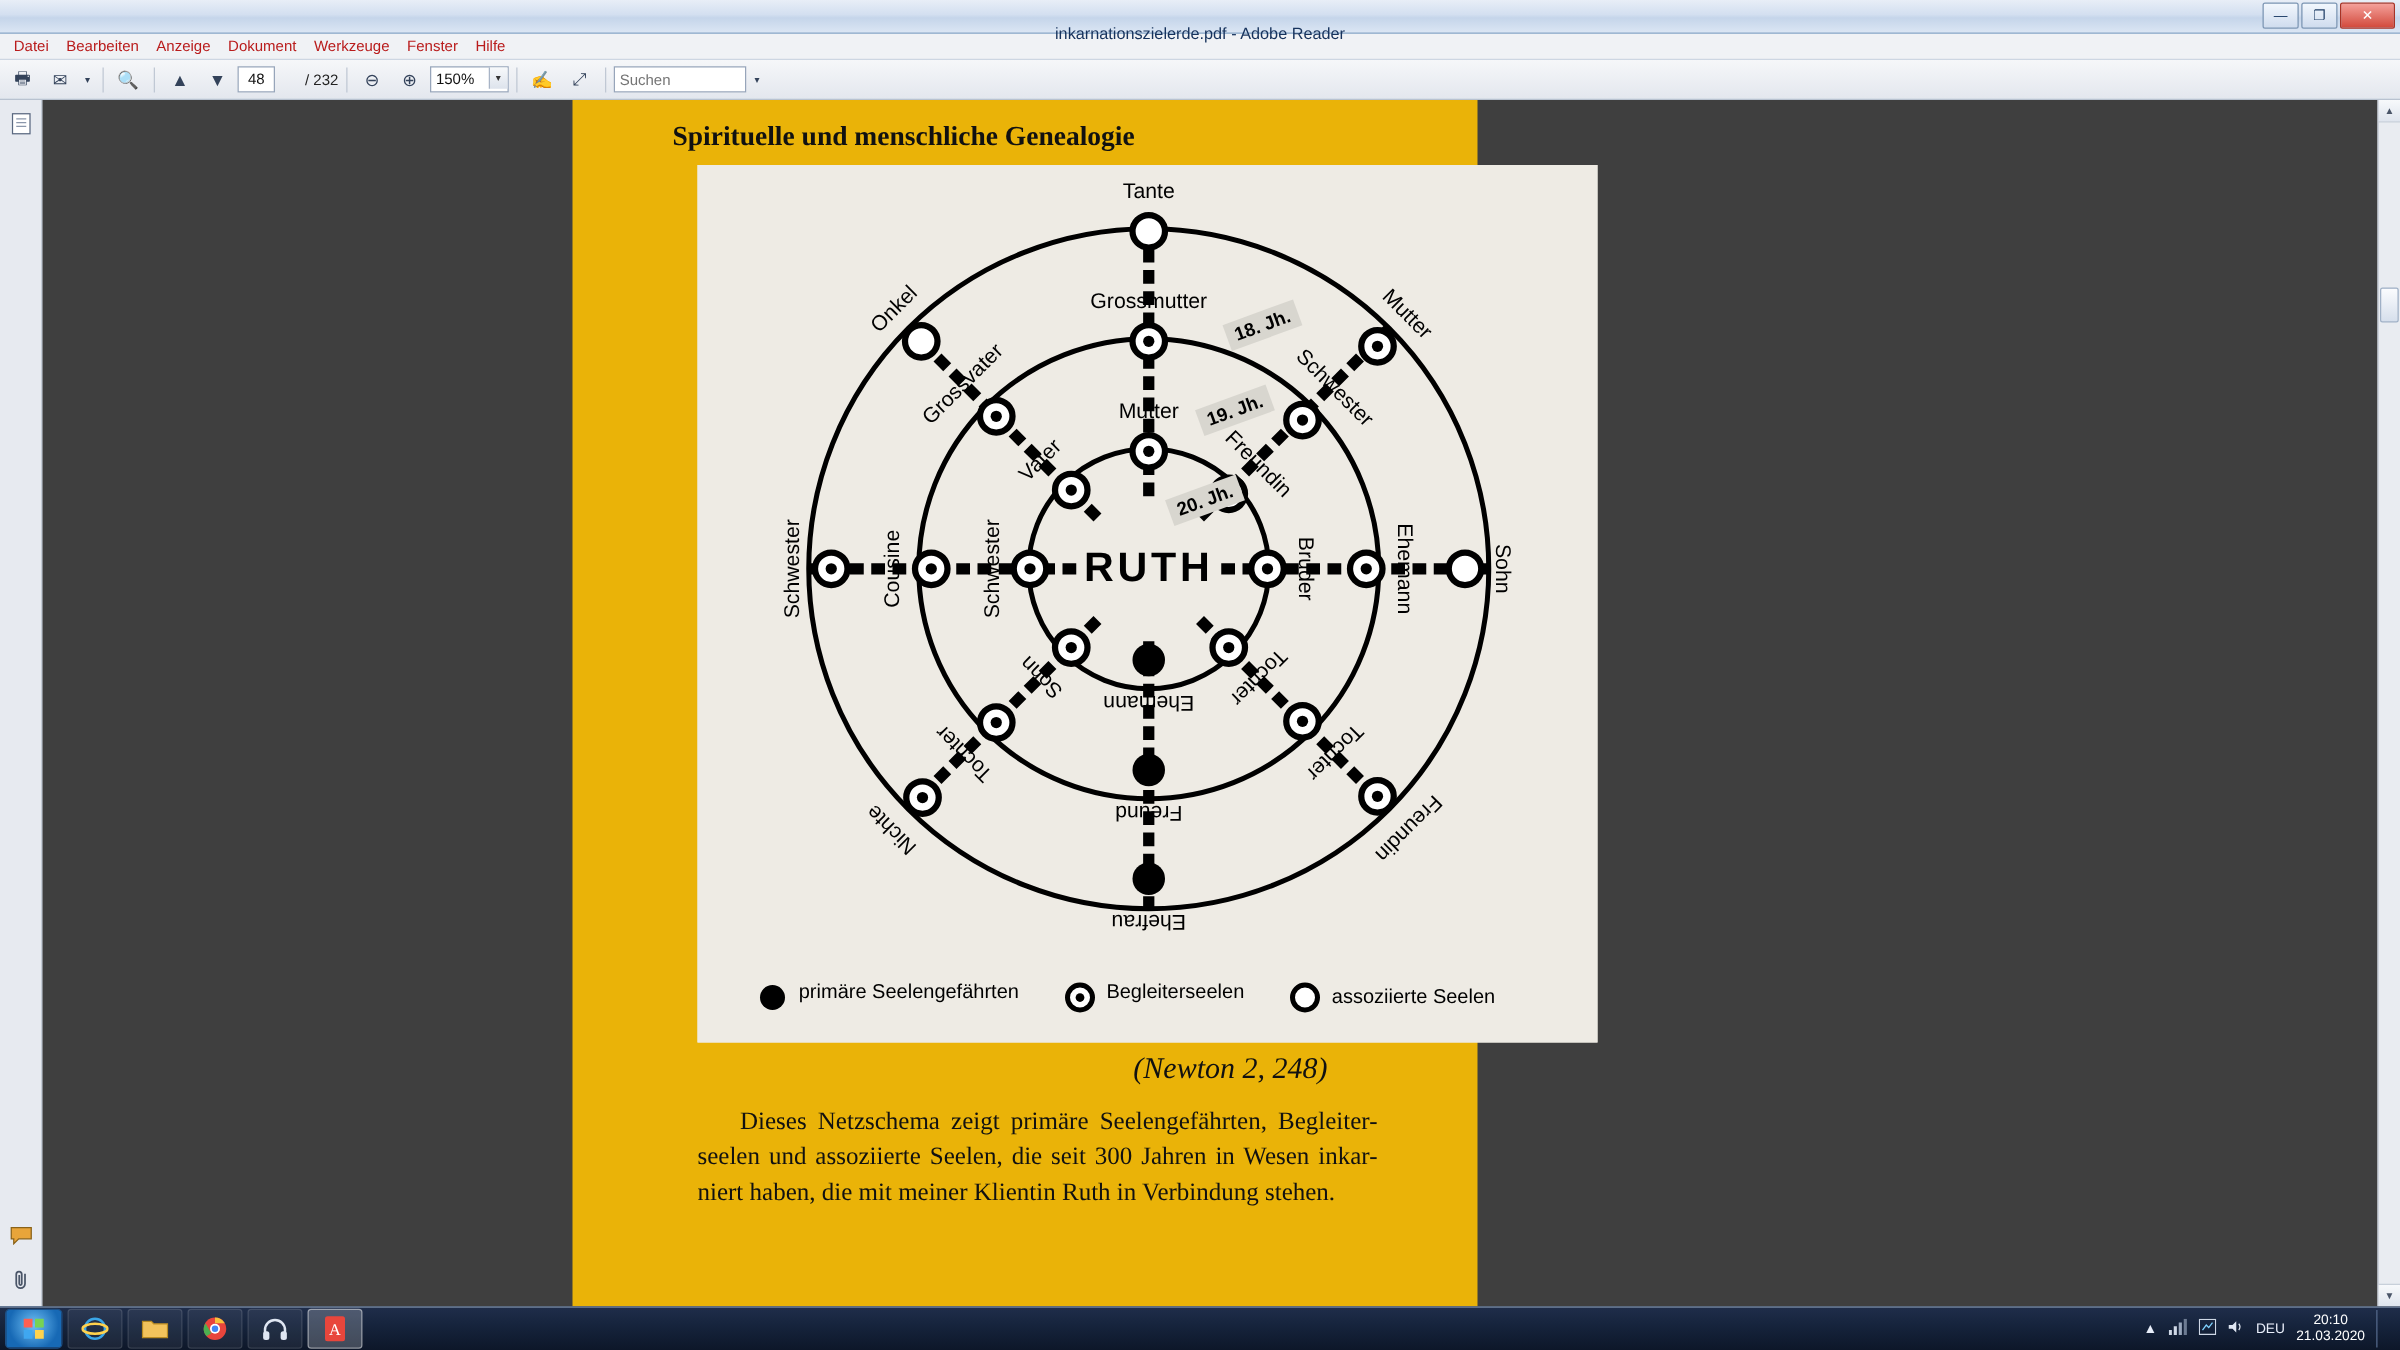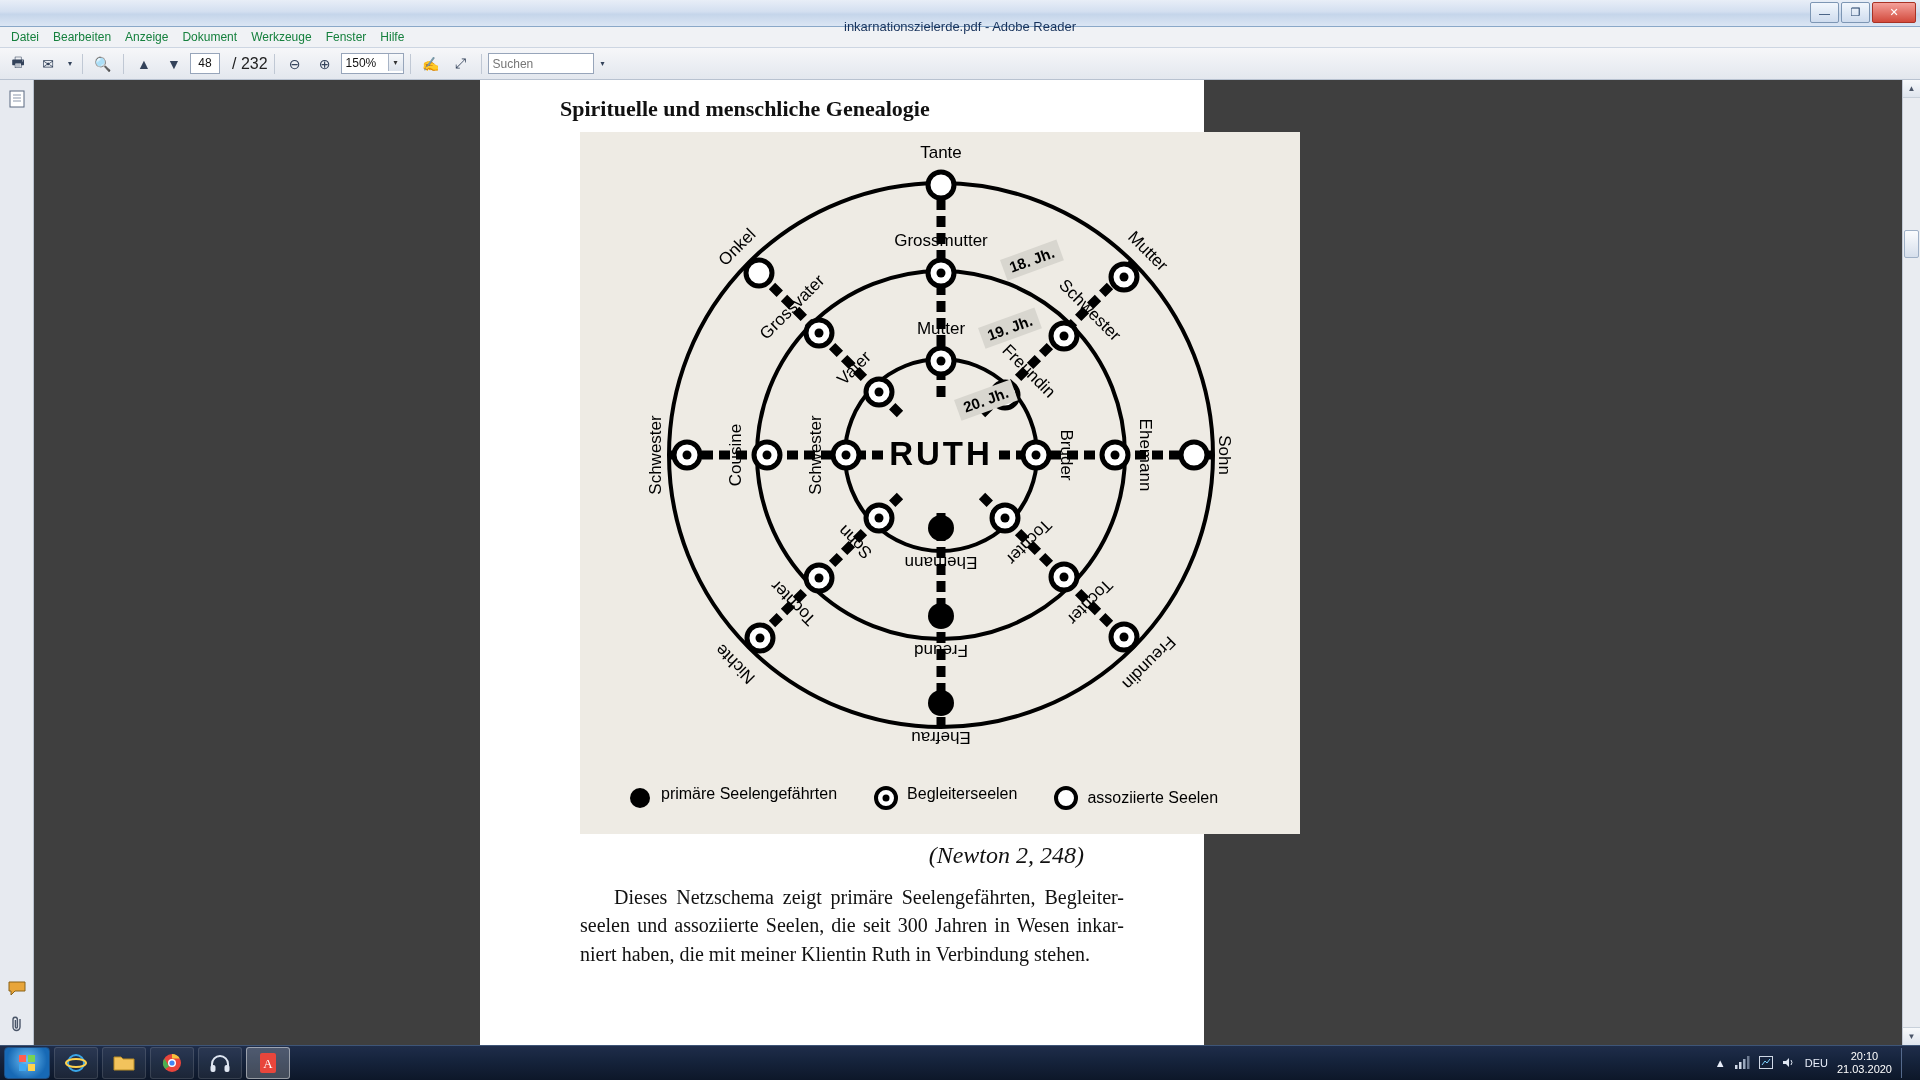--- a/index.html
+++ b/index.html
@@ -19,45 +19,45 @@
   }
   .titlebar .title{font-size:13px;color:#16325c;white-space:nowrap;margin-top:26px;}
   .winbtns{position:absolute;right:4px;top:2px;display:flex;gap:2px;}
   .winbtn{width:27px;height:19px;border:1px solid #7d96b4;border-radius:2px;
     background:linear-gradient(to bottom,#f2f7fd,#cfdcee);
     display:flex;align-items:center;justify-content:center;font-size:11px;color:#1b3a63;}
   .winbtn.close{background:linear-gradient(to bottom,#f4a09a,#d24a3c);border-color:#a83225;color:#fff;width:42px;}
   
   .menubar{height:20px;flex:0 0 20px;display:flex;align-items:center;gap:0;
     background:#f0f2f5;border-bottom:1px solid #cdd6e2;padding-left:4px;}
-  .menuitem{font-size:12px;color:#15803d;padding:2px 7px;}
+  .menuitem{font-size:12px;color:#b91c1c;padding:2px 7px;}
   
   .toolbar{height:31px;flex:0 0 31px;display:flex;align-items:center;gap:2px;
     background:linear-gradient(to bottom,#f6f7f9,#e3e7ee);border-bottom:1px solid #b8c2d0;padding:0 4px;}
   .tbtn{width:26px;height:24px;display:flex;align-items:center;justify-content:center;
     border:1px solid transparent;border-radius:2px;font-size:14px;color:#33425a;}
   .tsep{width:1px;height:20px;background:#c0c8d4;margin:0 4px;}
   .pagebox{width:28px;height:19px;border:1px solid #97a5ba;background:#fff;font-size:12px;
     text-align:center;line-height:19px;color:#111;}
-  .pagetot{font-size:16px;color:#222;margin-left:10px;}
+  .pagetot{font-size:12px;color:#222;margin-left:22px;}
   .zoombox{display:flex;align-items:flex-start;border:1px solid #97a5ba;background:#fff;height:19px;}
   .zoomval{font-size:12px;color:#111;padding:0 4px;line-height:19px;min-width:38px;}
   .zoomarrow{width:14px;height:17px;display:flex;align-items:center;justify-content:center;
     font-size:8px;background:linear-gradient(to bottom,#f7f9fb,#dde3ec);border-left:1px solid #a8b4c6;color:#333;}
   .searchbox{display:flex;align-items:center;border:1px solid #97a5ba;background:#fff;height:19px;width:104px;}
   .searchbox input{border:0;outline:0;font-size:12px;width:100%;padding:0 4px;color:#0f172a;
     font-family:"Liberation Sans",sans-serif;background:transparent;}
   
   .content{flex:1;display:flex;min-height:0;}
   .navpane{width:33px;flex:0 0 33px;background:#e7eaf0;border-right:1px solid #b9c2ce;
     display:flex;flex-direction:column;align-items:center;padding-top:8px;gap:14px;}
   .navicon{width:22px;height:22px;display:flex;align-items:center;justify-content:center;font-size:14px;color:#46526b;}
   .navbottom{margin-top:auto;display:flex;flex-direction:column;gap:14px;padding-bottom:10px;}
   .viewer{flex:1;position:relative;background:#3f3f3f;overflow:hidden;}
-  .page{position:absolute;left:446px;top:0;width:724px;height:100%;background:#ffffff;}
+  .page{position:absolute;left:424px;top:0;width:724px;height:100%;background:#eab308;}
   .pagecontent{padding:16px 60px 0 80px;}
   .heading{font-family:"Liberation Serif",serif;font-weight:bold;font-size:22px;color:#111;margin:0 0 10px 0;}
   .figure{width:718px;height:700px;background:#eeebe4;position:relative;margin:0 auto 0 20px;border:1px solid #eeebe4;}
   .caption{text-align:right;font-family:"Liberation Serif",serif;font-style:italic;font-size:24px;color:#111;
     margin:8px 60px 0 0;}
   .bodytext{font-family:"Liberation Serif",serif;font-size:20px;line-height:1.42;color:#111;
     margin:14px 20px 0 20px;text-align:justify;}
   .bodytext .indent{display:inline-block;width:34px;}
   
   .vscroll{position:absolute;right:0;top:0;bottom:0;width:17px;background:#e9ecf1;border-left:1px solid #c2c9d4;}

